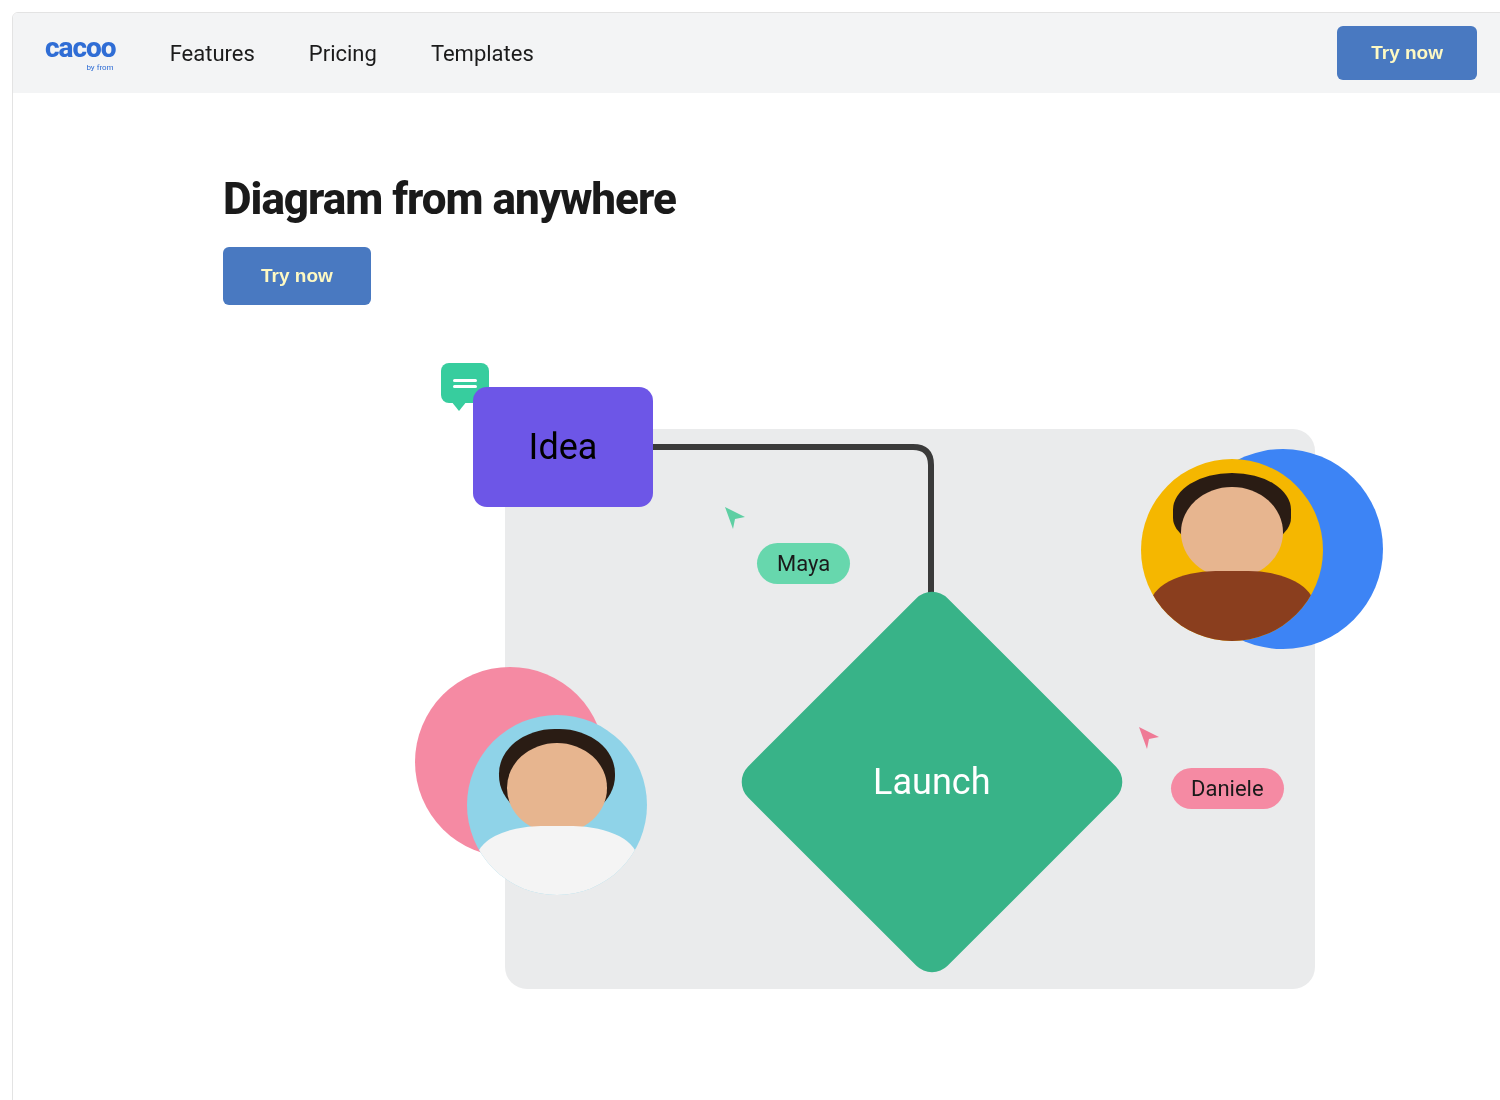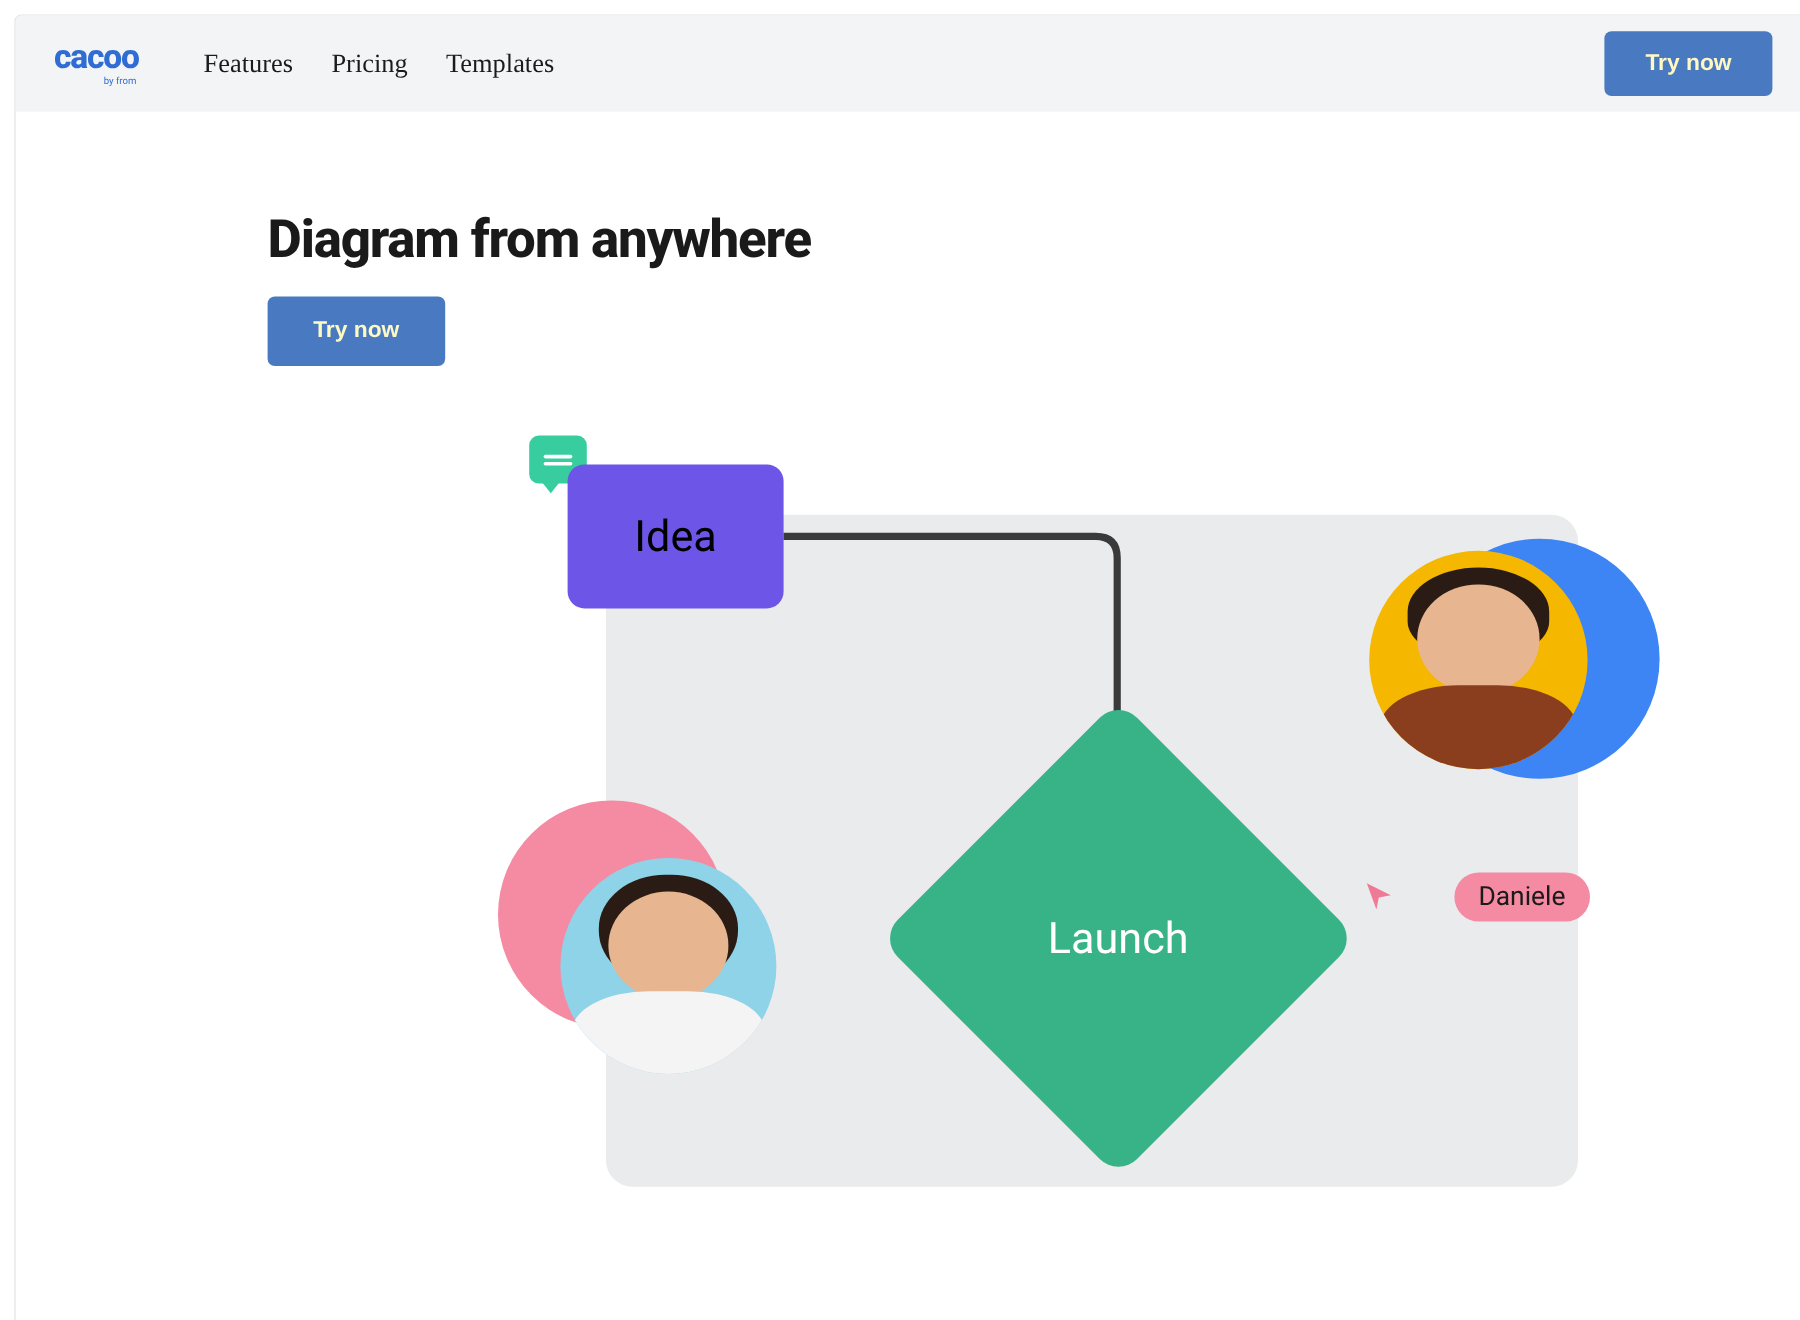--- a/index.html
+++ b/index.html
@@ -49,22 +49,21 @@
     }
     .logo-sub {
       font-size: 8px;
       color: #2f6dd5;
       align-self: flex-end;
       margin-top: 2px;
       margin-right: 2px;
     }
     .nav {
       display: flex;
-      gap: 32px;
-      font-family: Liberation Serif, serif;
+      gap: 54px;
     }
     .nav a {
       color: #1b1b1b;
       font-size: 22px;
       text-decoration: none;
       cursor: pointer;
     }
     .btn-primary {
       background: #4979c1;
       color: #fef9c3;
@@ -185,21 +184,21 @@
       font-size: 36px;
     }
     
     .cursor-group {
       position: absolute;
       display: flex;
       align-items: center;
       gap: 8px;
     }
     .cursor-green { left: 498px; top: 132px; flex-direction: column; align-items: flex-start; }
-    .cursor-pink { left: 912px; top: 352px; flex-direction: row; align-items: center; gap: 13px; }
+    .cursor-pink { left: 912px; top: 352px; flex-direction: column; align-items: flex-start; gap: 13px; }
     .pill {
       padding: 8px 20px;
       border-radius: 999px;
       font-size: 22px;
       color: #1a1a1a;
     }
     .pill-green { background: #67d7ad; margin-left: 36px; margin-top: 4px;}
     .pill-pink { background: #f58aa3; margin-left: 36px; margin-top: 4px;}
     
     .avatar-circle {
@@ -297,20 +296,26 @@
 
       <div class="node-idea">
         <span>Idea</span>
       </div>
 
       <svg class="arrow-path" viewBox="0 0 300 210">
         <path d="M 0 6 L 260 6 Q 278 6 278 24 L 278 186" stroke="#3a3a3a" stroke-width="6" fill="none" stroke-linecap="round"></path>
         <path d="M 262 178 L 278 200 L 294 178 Z" fill="#3a3a3a"></path>
       </svg>
 
+      <div class="cursor-group cursor-green">
+        <svg width="28" height="28">
+            <path d="M4 4 L24 14 L14 16 L12 26 Z" fill="#5ecfa3" stroke="#fff" stroke-width="0"></path>
+          </svg>
+        <span class="pill pill-green">Maya</span>
+      </div>
 
       <div class="node-launch">
         <span>Launch</span>
       </div>
 
       <div class="avatar-circle blue-circle-right"></div>
       <div class="avatar-circle avatar-right">
         <div class="person">
           <div class="hair"></div>
             <div class="head"></div>

